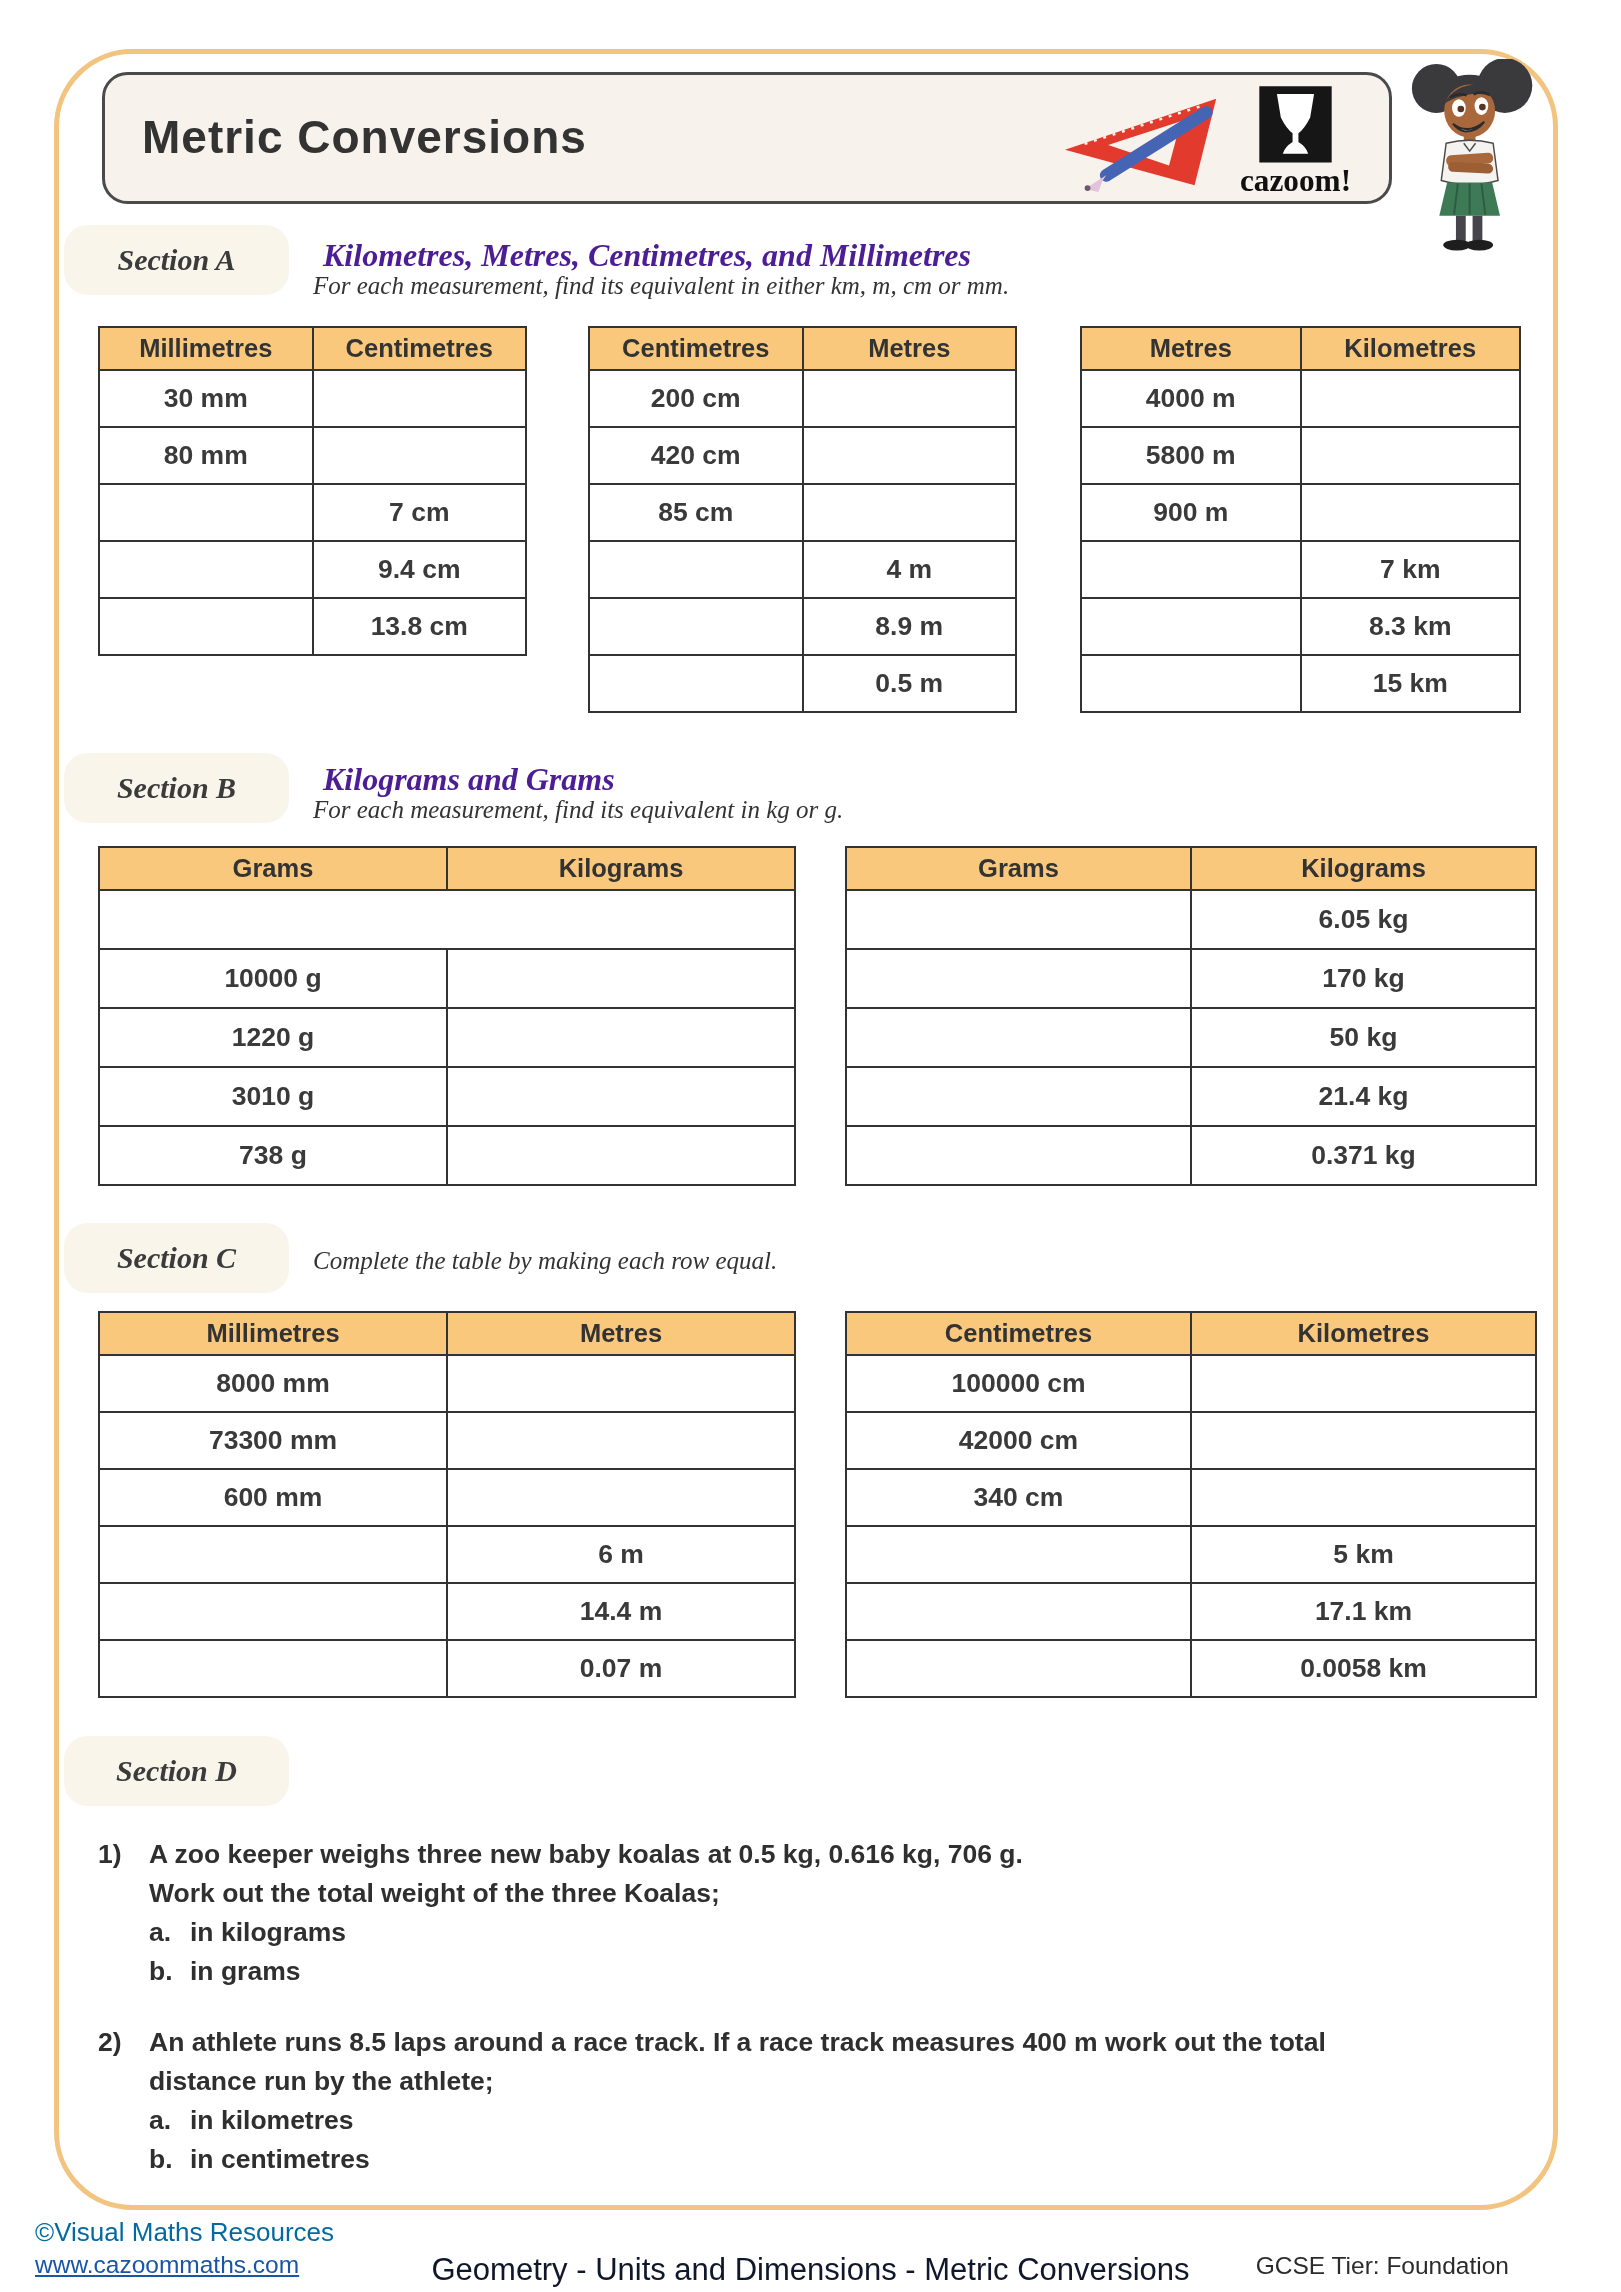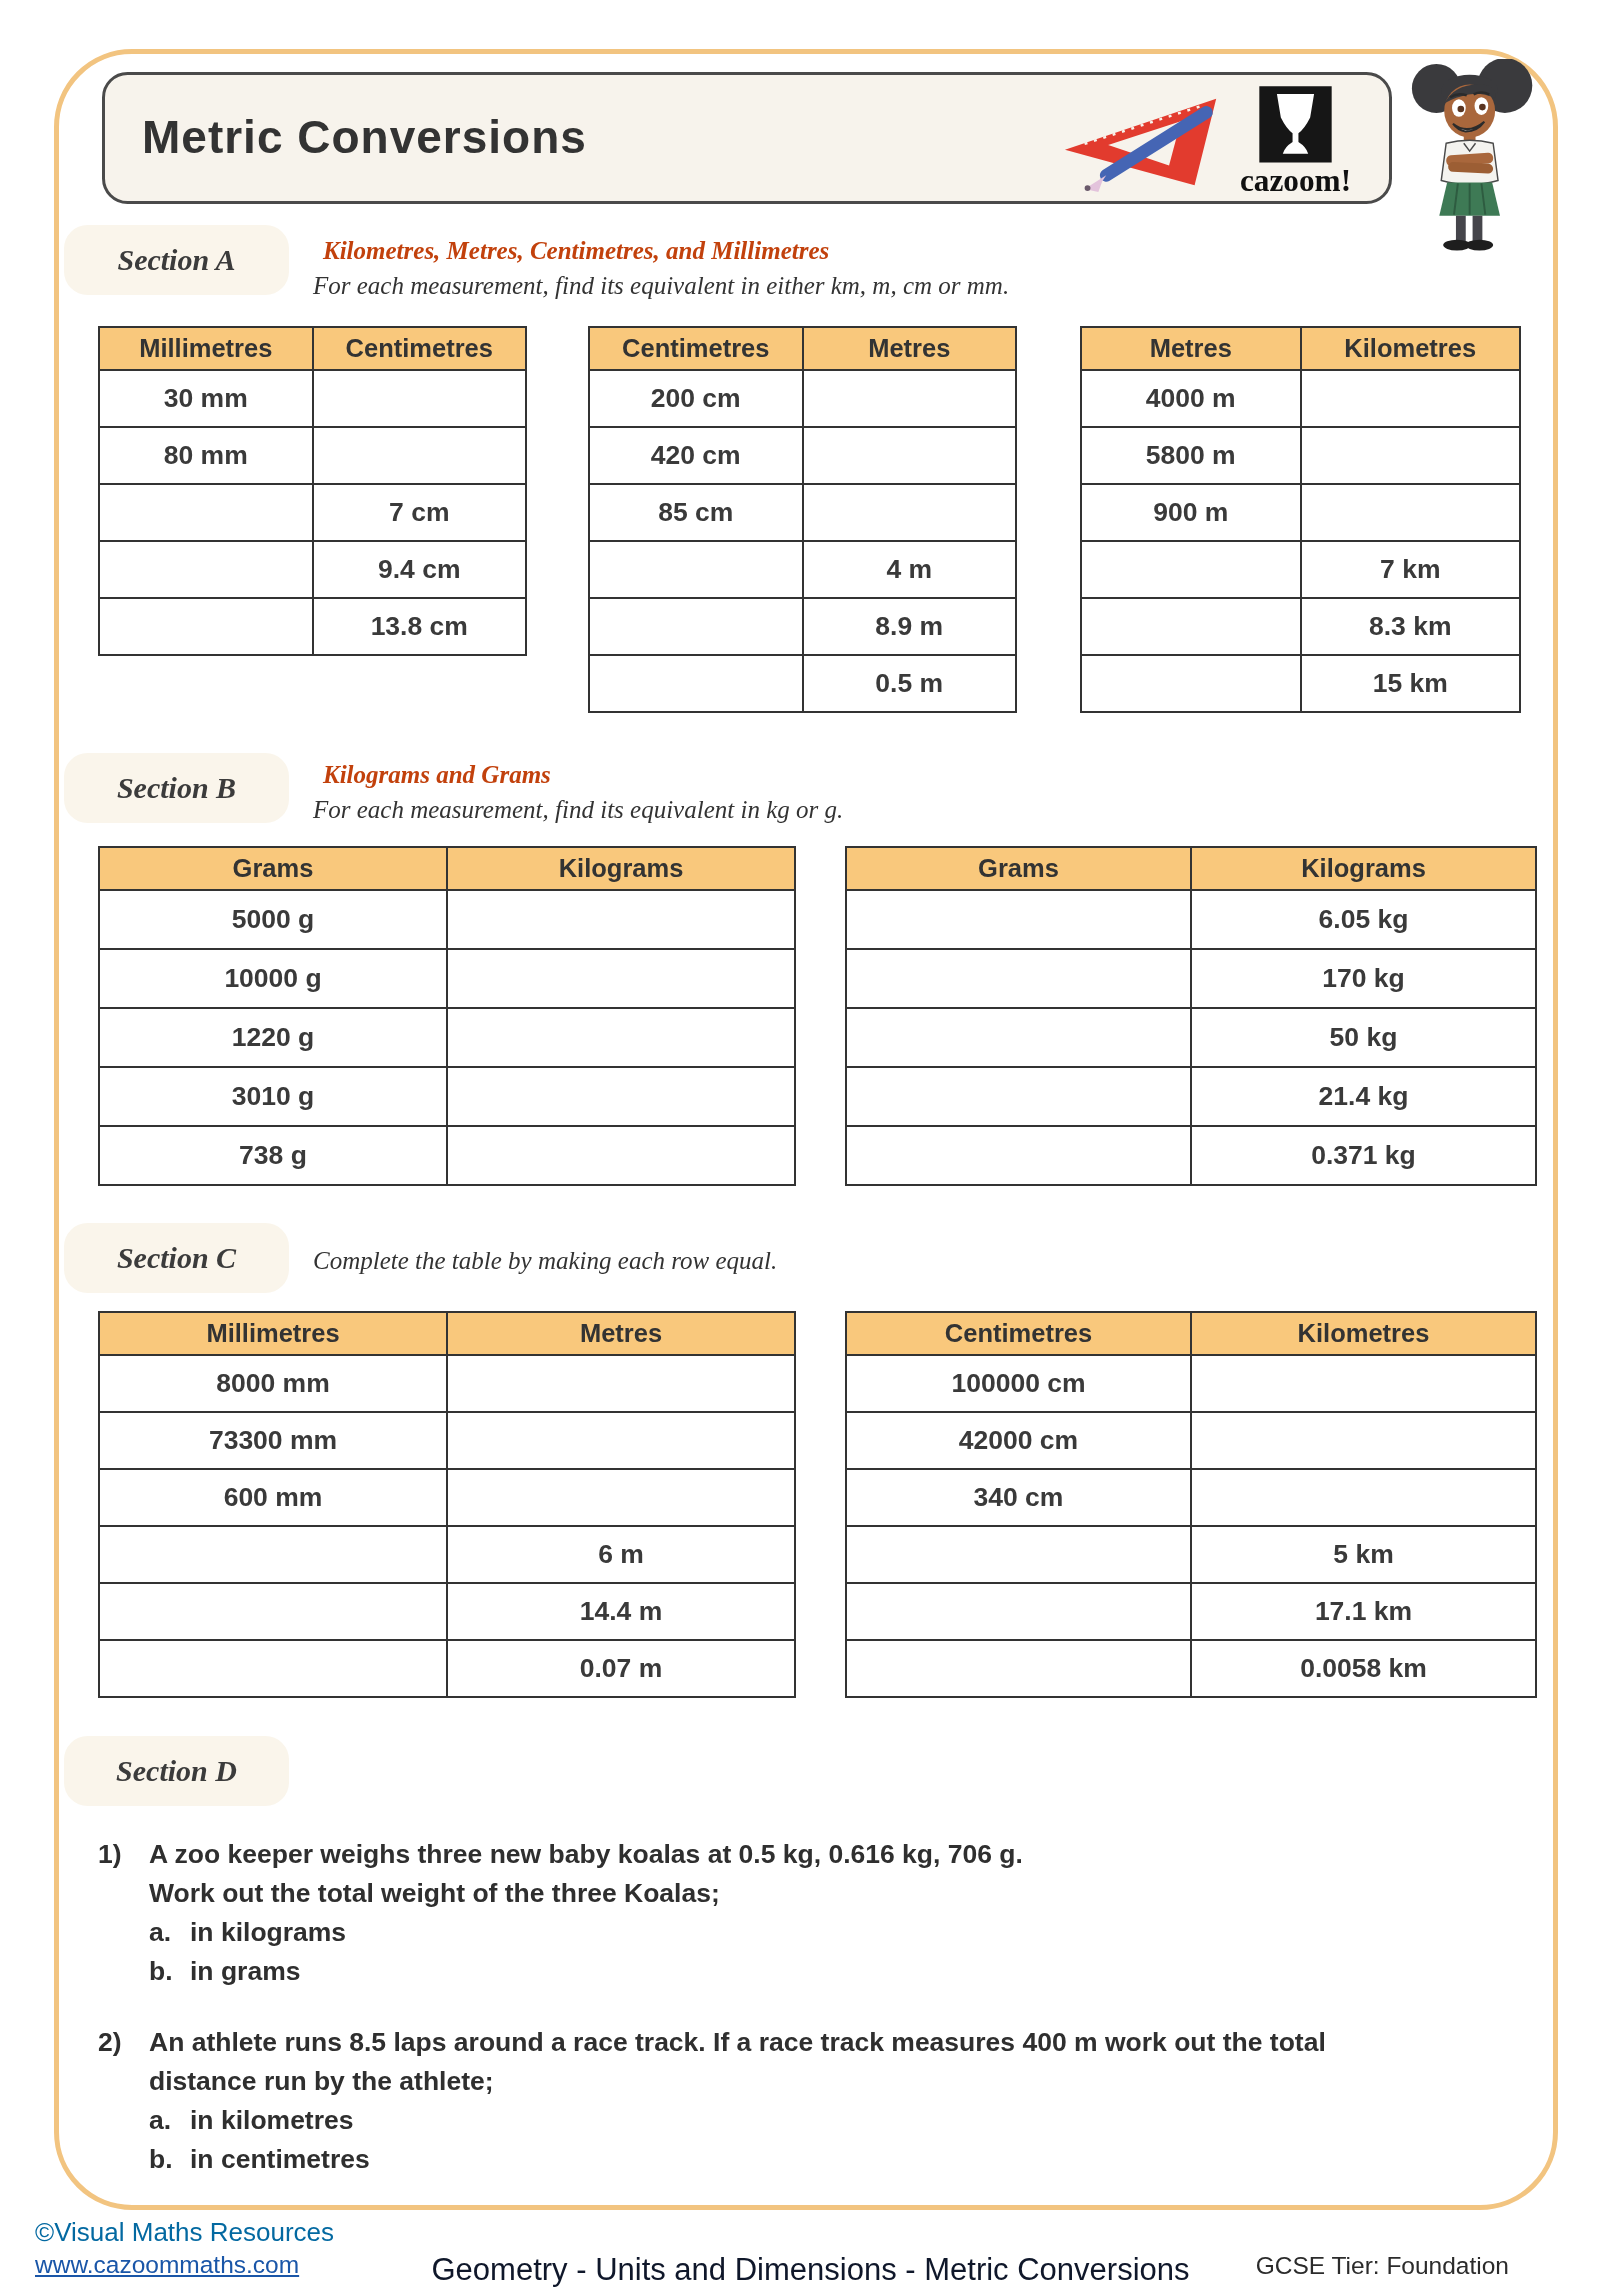--- a/index.html
+++ b/index.html
@@ -31,21 +31,21 @@
   .pill{
     position:absolute;left:64px;width:225px;height:70px;
     background:#FAF5EB;border-radius:23.5px;
     display:flex;align-items:center;justify-content:center;
     font-family:"Liberation Serif",serif;font-style:italic;font-weight:700;
     font-size:30px;color:#3B3B3B;
   }
   .sec-head{
     position:absolute;left:323px;
     font-family:"Liberation Serif",serif;font-style:italic;font-weight:700;
-    font-size:25px;color:#c2410c;
+    font-size:32px;color:#4c1d95;
   }
   .sec-inst{
     position:absolute;left:313px;
     font-family:"Liberation Serif",serif;font-style:italic;font-weight:400;
     font-size:25px;color:#333;text-align:right;
   }
   .wtable{
     position:absolute;
     border:2.9px solid #333;background:#fff;box-sizing:border-box;
   }
@@ -232,21 +232,20 @@
   <div class="sec-head" style="top:761px;">Kilograms and Grams</div>
   <div class="sec-inst" style="top:796px;">For each measurement, find its equivalent in kg or g.</div>
 
   <div class="wtable rows-h58" style="left:98px;top:846px;width:698px;">
     <div class="thead">
       <div class="th">Grams</div>
       <div class="th">Kilograms</div>
     </div>
     <div>
         <div class="trow">
-          <div class="tcell">5000 g</div>
           <div class="tcell"></div>
         </div>
         <div class="trow">
           <div class="tcell">10000 g</div>
           <div class="tcell"></div>
         </div>
         <div class="trow">
           <div class="tcell">1220 g</div>
           <div class="tcell"></div>
         </div>

